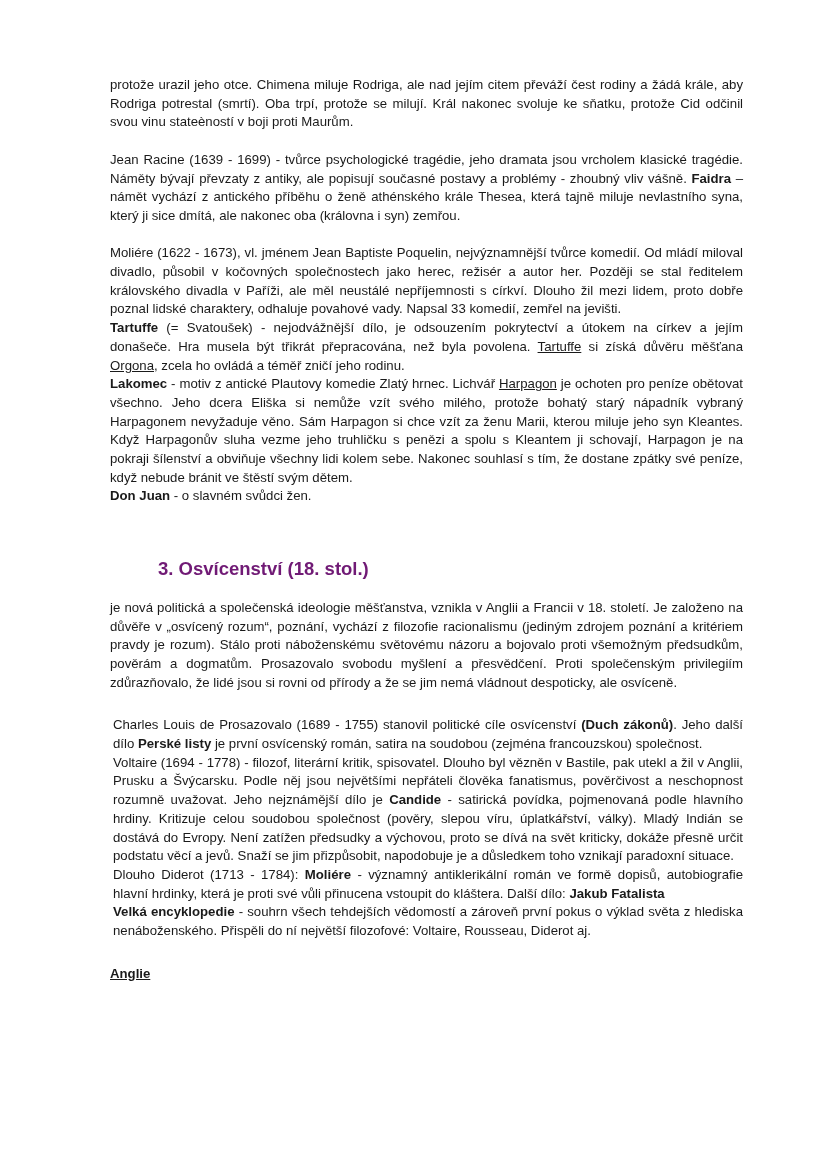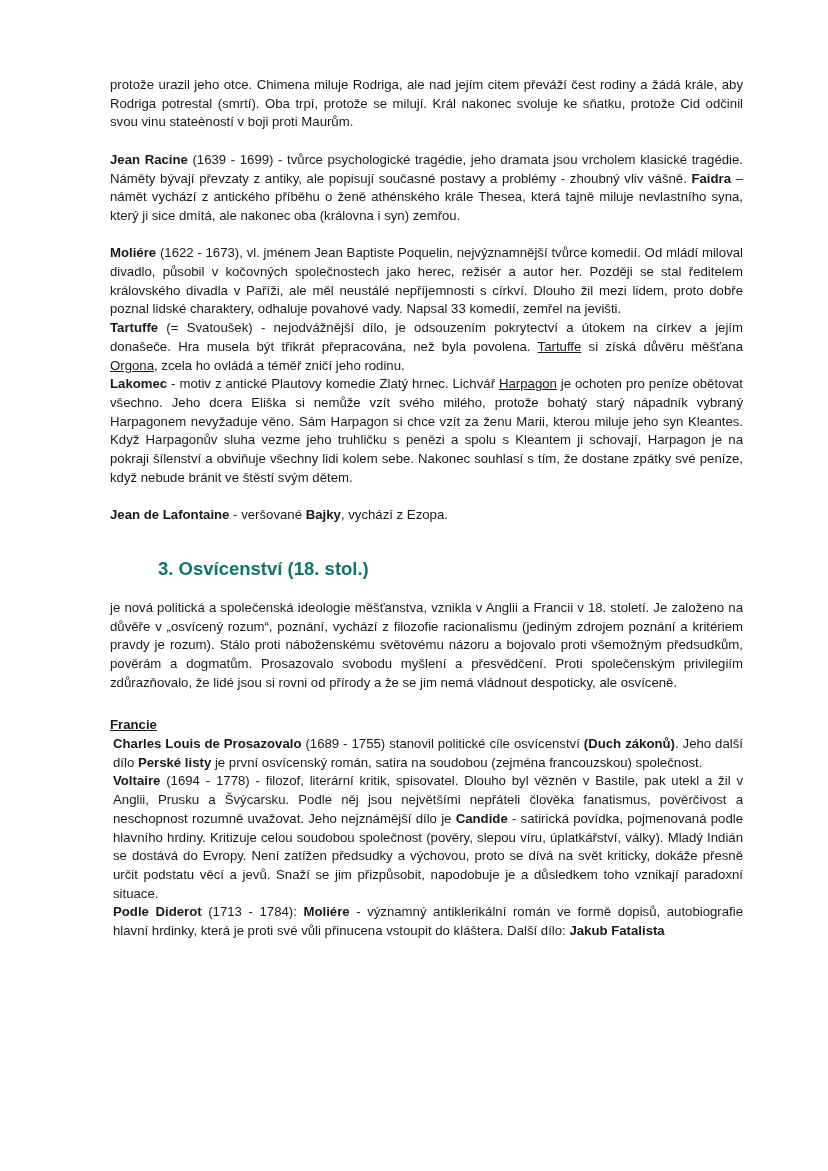--- a/index.html
+++ b/index.html
@@ -6,65 +6,66 @@
     body { width: 828px; height: 1171px; position: relative; overflow: hidden; }
     .page {
       position: absolute; left: 110px; top: 76px; width: 633px;
       font-family: "Liberation Sans", sans-serif;
       font-size: 13.2px; line-height: 18.7px; color: #1a1a1a;
     }
     .p { margin: 0; text-align: justify; }
     .p.last-left { text-align-last: left; }
     .gap { height: 18.7px; }
     .gap2 { height: 24px; }
-    b { font-weight: bold; }
+    b { font-weight: normal; }
     .bi { font-weight: bold; }
     .u { text-decoration: underline; }
     .heading {
-      margin: 0 0 0 48px; font-size: 18.5px; font-weight: bold; line-height: 28px; color: #0f766e;
+      margin: 0 0 0 48px; font-size: 18.5px; font-weight: bold; line-height: 28px; color: #701a75;
     }
     .section-label { font-weight: bold; text-decoration: underline; margin: 0; }
     .indent { padding-left: 3px; }
   </style>
 </head>
 <body>
 
 <div class="page">
 
   <p class="p last-left"><span>protože urazil jeho otce. Chimena miluje Rodriga, ale nad jejím citem převáží čest rodiny a žádá krále, aby Rodriga potrestal (smrtí). Oba trpí, protože se milují. Král nakonec svoluje ke sňatku, protože Cid odčinil svou vinu stateèností v boji proti Maurům.</span></p>
 
   <div class="gap"></div>
 
   <p class="p last-left"><b>Jean Racine</b><span> (1639 - 1699) - tvůrce psychologické tragédie, jeho dramata jsou vrcholem klasické tragédie. Náměty bývají převzaty z antiky, ale popisují současné postavy a problémy - zhoubný vliv vášně. </span><span class="bi">Faidra</span><span> – námět vychází z antického příběhu o ženě athénského krále Thesea, která tajně miluje nevlastního syna, který ji sice dmítá, ale nakonec oba (královna i syn) zemřou.</span></p>
 
   <div class="gap"></div>
 
   <p class="p"><b>Moliére</b><span> (1622 - 1673), vl. jménem Jean Baptiste Poquelin, nejvýznamnější tvůrce komedií. Od mládí miloval divadlo, působil v kočovných společnostech jako herec, režisér a autor her. Později se stal ředitelem královského divadla v Paříži, ale měl neustálé nepříjemnosti s církví. Dlouho žil mezi lidem, proto dobře poznal lidské charaktery, odhaluje povahové vady. Napsal 33 komedií, zemřel na jevišti.</span></p>
   <p class="p last-left"><span class="bi">Tartuffe</span><span> (= Svatoušek) - nejodvážnější dílo, je odsouzením pokrytectví a útokem na církev a jejím donašeče. Hra musela být třikrát přepracována, než byla povolena. </span><span class="u">Tartuffe</span><span> si získá důvěru měšťana </span><span class="u">Orgona</span><span>, zcela ho ovládá a téměř zničí jeho rodinu.</span></p>
   <p class="p last-left"><span class="bi">Lakomec</span><span> - motiv z antické Plautovy komedie Zlatý hrnec. Lichvář </span><span class="u">Harpagon</span><span> je ochoten pro peníze obětovat všechno. Jeho dcera Eliška si nemůže vzít svého milého, protože bohatý starý nápadník vybraný Harpagonem nevyžaduje věno. Sám Harpagon si chce vzít za ženu Marii, kterou miluje jeho syn Kleantes. Když Harpagonův sluha vezme jeho truhličku s penězi a spolu s Kleantem ji schovají, Harpagon je na pokraji šílenství a obviňuje všechny lidi kolem sebe. Nakonec souhlasí s tím, že dostane zpátky své peníze, když nebude bránit ve štěstí svým dětem.</span></p>
+  <p class="p last-left"><span class="bi">Don Juan</span><span> - o slavném svůdci žen.</span></p>
 
   <div class="gap"></div>
 
-  <p class="p last-left"><b>Jean de Lafontaine</b><span> - veršované </span><span class="bi">Bajky</span><span>, vychází z Ezopa.</span></p>
 
   <div style="height:30px"></div>
 
   <h2 class="heading">3. Osvícenství (18. stol.)</h2>
 
   <div style="height:16px"></div>
 
   <p class="p last-left"><span>je nová politická a společenská ideologie měšťanstva, vznikla v Anglii a Francii v 18. století. Je založeno na důvěře v „osvícený rozum“, poznání, vychází z filozofie racionalismu (jediným zdrojem poznání a kritériem pravdy je rozum). Stálo proti náboženskému světovému názoru a bojovalo proti všemožným předsudkům, pověrám a dogmatům. Prosazovalo svobodu myšlení a přesvědčení. Proti společenským privilegiím zdůrazňovalo, že lidé jsou si rovni od přírody a že se jim nemá vládnout despoticky, ale osvíceně.</span></p>
 
   <div class="gap2"></div>
 
-  <p class="section-label">Francie</p>
 
   <p class="p last-left indent"><b>Charles Louis de Prosazovalo</b><span> (1689 - 1755) stanovil politické cíle osvícenství </span><span class="bi">(Duch zákonů)</span><span>. Jeho další dílo </span><span class="bi">Perské listy</span><span> je první osvícenský román, satira na soudobou (zejména francouzskou) společnost.</span></p>
 
   <p class="p last-left indent"><b>Voltaire</b><span> (1694 - 1778) - filozof, literární kritik, spisovatel. Dlouho byl vězněn v Bastile, pak utekl a žil v Anglii, Prusku a Švýcarsku. Podle něj jsou největšími nepřáteli člověka fanatismus, pověrčivost a neschopnost rozumně uvažovat. Jeho nejznámější dílo je </span><span class="bi">Candide</span><span> - satirická povídka, pojmenovaná podle hlavního hrdiny. Kritizuje celou soudobou společnost (pověry, slepou víru, úplatkářství, války). Mladý Indián se dostává do Evropy. Není zatížen předsudky a výchovou, proto se dívá na svět kriticky, dokáže přesně určit podstatu věcí a jevů. Snaží se jim přizpůsobit, napodobuje je a důsledkem toho vznikají paradoxní situace.</span></p>
 
-  <p class="p last-left indent"><b>Podle Diderot</b><span> (1713 - 1784): </span><span class="bi">Moliére</span><span> - významný antiklerikální román ve formě dopisů, autobiografie hlavní hrdinky, která je proti své vůli přinucena vstoupit do kláštera. Další dílo: </span><span class="bi">Jakub Fatalista</span></p>
+  <p class="p last-left indent"><b>Dlouho Diderot</b><span> (1713 - 1784): </span><span class="bi">Moliére</span><span> - významný antiklerikální román ve formě dopisů, autobiografie hlavní hrdinky, která je proti své vůli přinucena vstoupit do kláštera. Další dílo: </span><span class="bi">Jakub Fatalista</span></p>
 
+  <p class="p last-left indent"><span class="bi">Velká encyklopedie</span><span> - souhrn všech tehdejších vědomostí a zároveň první pokus o výklad světa z hlediska nenáboženského. Přispěli do ní největší filozofové: Voltaire, Rousseau, Diderot aj.</span></p>
 
   <div class="gap2"></div>
 
+  <p class="section-label">Anglie</p>
 
 </div>
 
 </body></html>

